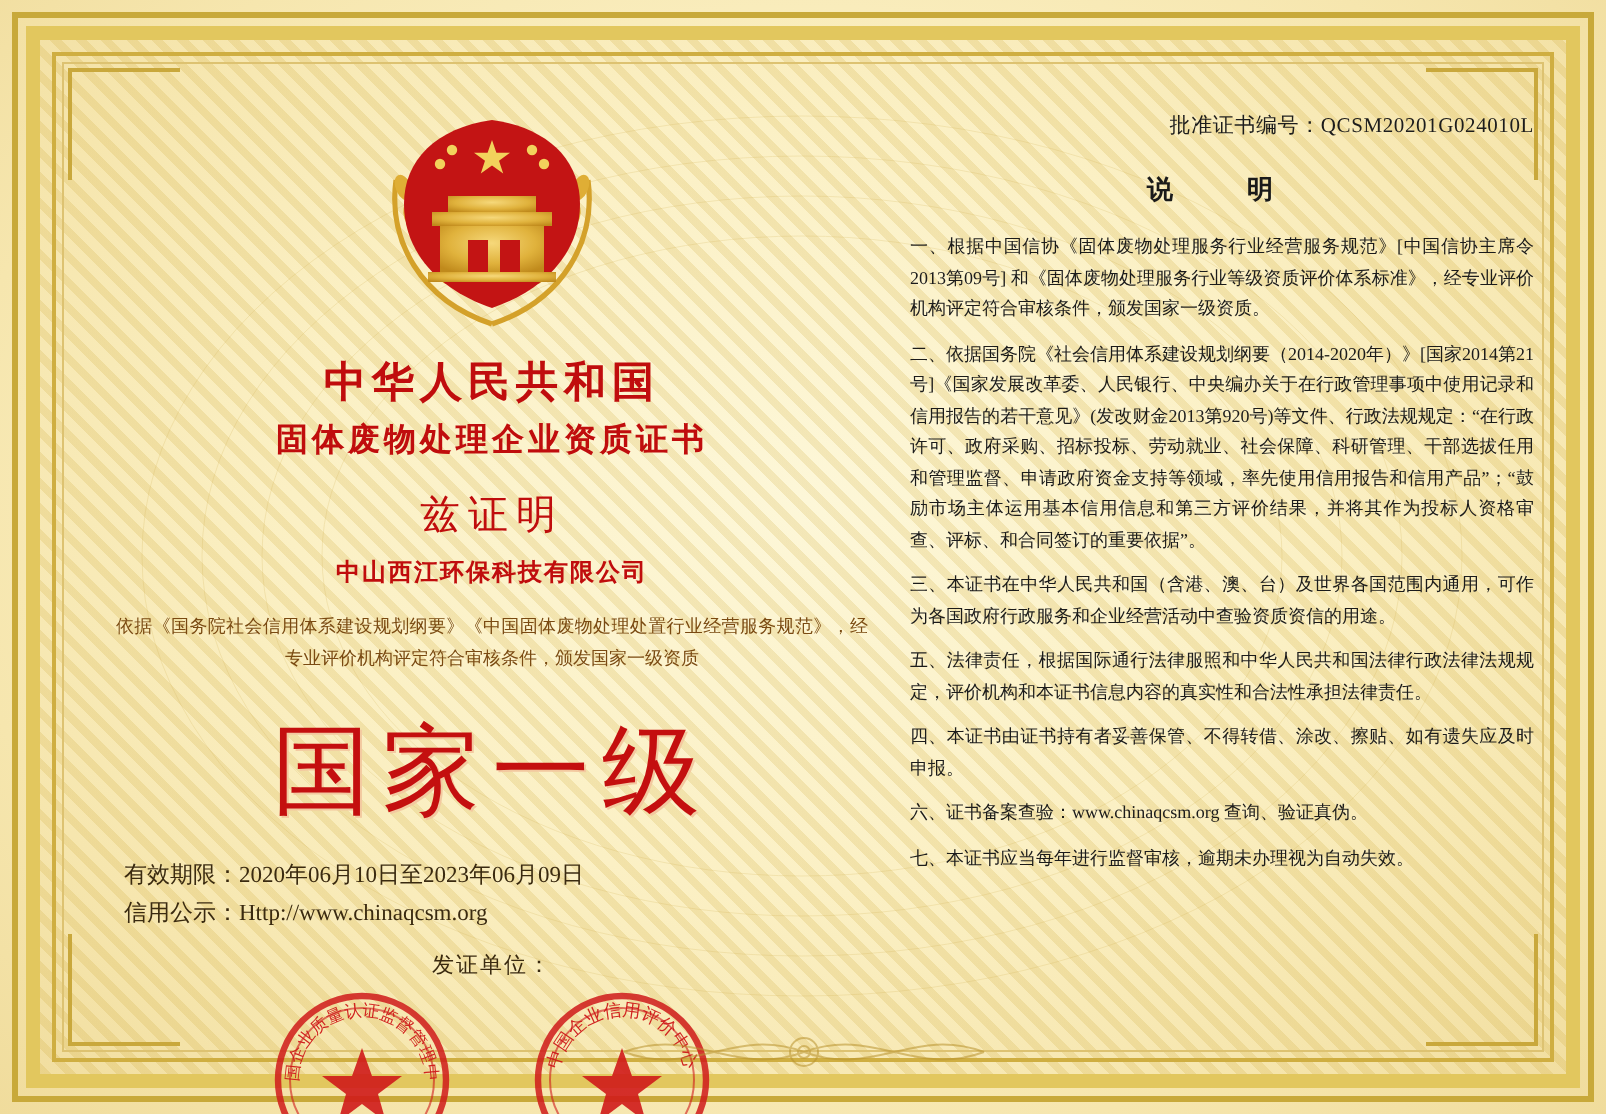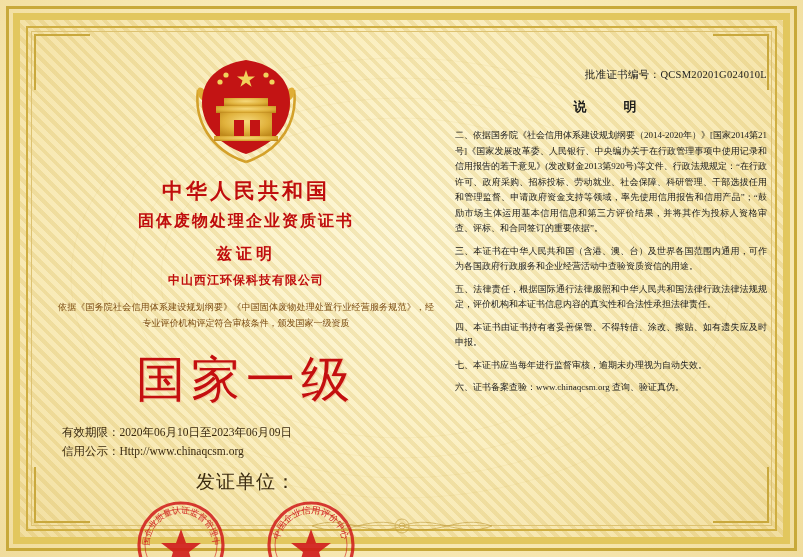--- a/index.html
+++ b/index.html
@@ -65,21 +65,21 @@
   .title-main{
     font-size:21px;font-weight:bold;color:#c00d0d;
     letter-spacing:3px;line-height:30px;margin-top:4px;
     font-family:Liberation Serif, serif;
   }
   .title-sub{
     font-size:16px;font-weight:bold;color:#c00d0d;
     letter-spacing:2px;line-height:30px;
   }
   .certify{
-    font-size:16px;font-weight:bold;color:#c00d0d;letter-spacing:4px;
+    font-size:20px;font-weight:normal;color:#c00d0d;letter-spacing:4px;
     margin-top:8px;
   }
   .company{
     font-size:12px;font-weight:bold;color:#c00d0d;letter-spacing:1px;
     margin-top:7px;
   }
   .basis{
     font-size:9px;color:#7a4a12;line-height:16px;
     margin:10px 22px 0 22px;text-align:justify;
     text-align-last:center;
@@ -88,33 +88,33 @@
     font-size:49px;font-weight:normal;color:#c40f0f;
     letter-spacing:6px;margin-top:16px;
     text-shadow:1px 1px 0 #f3c9a0;
     font-family:"Liberation Serif", serif;
   }
   .meta{
     margin-top:10px;text-align:left;padding-left:26px;
     font-size:11.5px;color:#3a2a10;line-height:19px;
   }
   .issuer-label{
-    margin-top:8px;font-size:19px;color:#3a2a10;letter-spacing:1px;
+    margin-top:8px;font-size:11px;color:#3a2a10;letter-spacing:1px;
     text-align:center;
   }
   .seals{
     margin-top:4px;display:flex;justify-content:center;gap:38px;
   }
   .seal{
     width:92px;height:92px;position:relative;
   }
 
   
   .right{
-    position:absolute;right:0;top:16px;width:312px;height:100%;
+    position:absolute;right:0;top:4px;width:312px;height:100%;
   }
   .approval{
     font-size:10.5px;color:#1c1c1c;text-align:right;margin-top:16px;
     letter-spacing:.3px;
   }
   .notice-title{
     text-align:center;font-size:13px;font-weight:bold;color:#1a1a1a;
     letter-spacing:12px;margin-top:16px;
   }
   .notice-body{
@@ -248,26 +248,27 @@
     </div>
 
     <div class="right">
       <div class="approval">
         <span>批准证书编号：</span><span>QCSM20201G024010L</span>
       </div>
 
       <div class="notice-title">说　明</div>
 
       <div class="notice-body">
+        <p>一、根据中国信协《固体废物处理服务行业经营服务规范》[中国信协主席令2013第09号] 和《固体废物处理服务行业等级资质评价体系标准》，经专业评价机构评定符合审核条件，颁发国家一级资质。</p>
         <p>二、依据国务院《社会信用体系建设规划纲要（2014-2020年）》[国家2014第21号]《国家发展改革委、人民银行、中央编办关于在行政管理事项中使用记录和信用报告的若干意见》(发改财金2013第920号)等文件、行政法规规定：“在行政许可、政府采购、招标投标、劳动就业、社会保障、科研管理、干部选拔任用和管理监督、申请政府资金支持等领域，率先使用信用报告和信用产品”；“鼓励市场主体运用基本信用信息和第三方评价结果，并将其作为投标人资格审查、评标、和合同签订的重要依据”。</p>
         <p>三、本证书在中华人民共和国（含港、澳、台）及世界各国范围内通用，可作为各国政府行政服务和企业经营活动中查验资质资信的用途。</p>
         <p>五、法律责任，根据国际通行法律服照和中华人民共和国法律行政法律法规规定，评价机构和本证书信息内容的真实性和合法性承担法律责任。</p>
         <p>四、本证书由证书持有者妥善保管、不得转借、涂改、擦贴、如有遗失应及时申报。</p>
+        <p>六、证书备案查验：www.chinaqcsm.org 查询、验证真伪。</p>
         <p>七、本证书应当每年进行监督审核，逾期未办理视为自动失效。</p>
-        <p>六、证书备案查验：www.chinaqcsm.org 查询、验证真伪。</p>
       </div>
     </div>
   </div>
 
   <svg class="bottom-orn" viewBox="0 0 190 26">
     <g fill="none" stroke="#b9932f" stroke-width="1">
       <path d="M5 13 C 40 0, 60 26, 95 13 C 130 0, 150 26, 185 13"></path>
       <path d="M5 13 C 40 26, 60 0, 95 13 C 130 26, 150 0, 185 13"></path>
       <circle cx="95" cy="13" r="7"></circle>
       <circle cx="95" cy="13" r="3"></circle>

